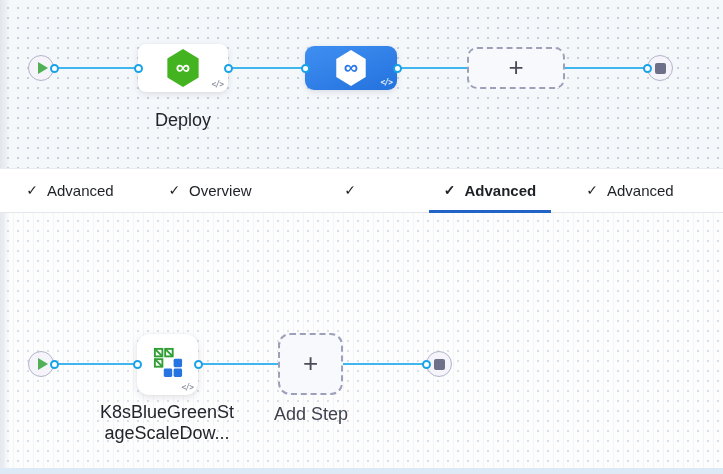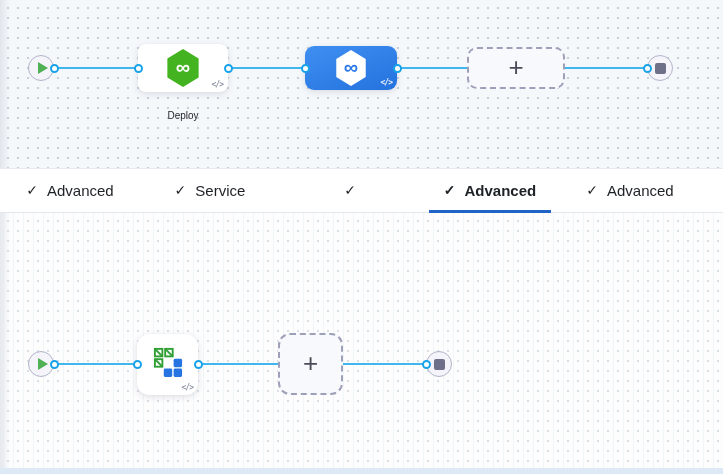--- a/index.html
+++ b/index.html
@@ -46,21 +46,21 @@
   .infinity{font-size:20px;font-weight:700;color:#fff;line-height:1;transform:translateY(-1px);}
   .infinity.blue{color:#2b79e8;}
   .code-glyph{position:absolute;right:5px;bottom:3px;font-size:8px;font-weight:700;
     letter-spacing:-1px;color:#8e93a3;font-family:"DejaVu Sans Mono",monospace;}
   .code-glyph.light{color:rgba(255,255,255,.92);}
 
   .add-box{position:absolute;border:2px dashed #9da0b8;border-radius:10px;background:#f7f9fc;
     display:flex;align-items:center;justify-content:center;cursor:pointer;box-sizing:border-box;}
   .plus{font-size:26px;font-weight:300;color:#4a4c58;line-height:1;transform:translateY(-1px);}
 
-  .graph-label{position:absolute;text-align:center;font-size:10px;color:#23252c;}
+  .graph-label{position:absolute;text-align:center;font-size:18px;color:#23252c;}
   .graph-label.add{color:#3f414e;}
   .step-label{line-height:21px;}
 
   .k8s-icon{display:block;}
 
   
   .tab-bar{position:absolute;left:0;top:168px;width:723px;height:45px;background:#fff;
     border-top:1px solid #e7eaee;border-bottom:1px solid #e3e6ea;display:flex;box-sizing:border-box;}
   .tab{position:relative;width:140px;height:100%;display:flex;align-items:center;justify-content:center;
     gap:9px;font-size:15px;color:#1d2025;cursor:pointer;}
@@ -113,21 +113,21 @@
     <span class="port" style="left:642.5px;top:63.5px"></span>
   </section>
 
   <nav class="tab-bar">
     <div class="tab">
       <span class="check">✓</span>
       <span>Advanced</span>
     </div>
     <div class="tab">
       <span class="check">✓</span>
-      <span>Service</span>
+      <span>Overview</span>
     </div>
     <div class="tab">
       <span class="check">✓</span>
     </div>
     <div class="tab selected">
       <span class="check">✓</span>
       <span>Advanced</span>
     </div>
     <div class="tab">
       <span class="check">✓</span>
@@ -155,24 +155,29 @@
           <line x1="2" y1="13" x2="10" y2="21"></line>
         </g>
         <g fill="#2673e2">
           <rect x="22" y="12.5" width="9" height="9" rx="1.5"></rect>
           <rect x="11.5" y="23" width="9" height="9" rx="1.5"></rect>
           <rect x="22" y="23" width="9" height="9" rx="1.5"></rect>
         </g>
       </svg>
       <span class="code-glyph">&lt;/&gt;</span>
     </div>
+    <div class="graph-label step-label" style="left:97px;top:189px;width:140px">
+      <div>K8sBlueGreenSt</div>
+      <div>ageScaleDow...</div>
+    </div>
 
     <div class="add-box" style="left:278px;top:120px;width:65px;height:62px;border-radius:12px">
       <span class="plus">+</span>
     </div>
+    <div class="graph-label add" style="left:261px;top:191px;width:100px">Add Step</div>
 
     <div class="node-circle" style="left:426px;top:138px">
       <span class="stop-square"></span>
     </div>
 
     <span class="port" style="left:50px;top:146.5px"></span>
     <span class="port" style="left:132.5px;top:146.5px"></span>
     <span class="port" style="left:193.5px;top:146.5px"></span>
     <span class="port" style="left:421.5px;top:146.5px"></span>
 

